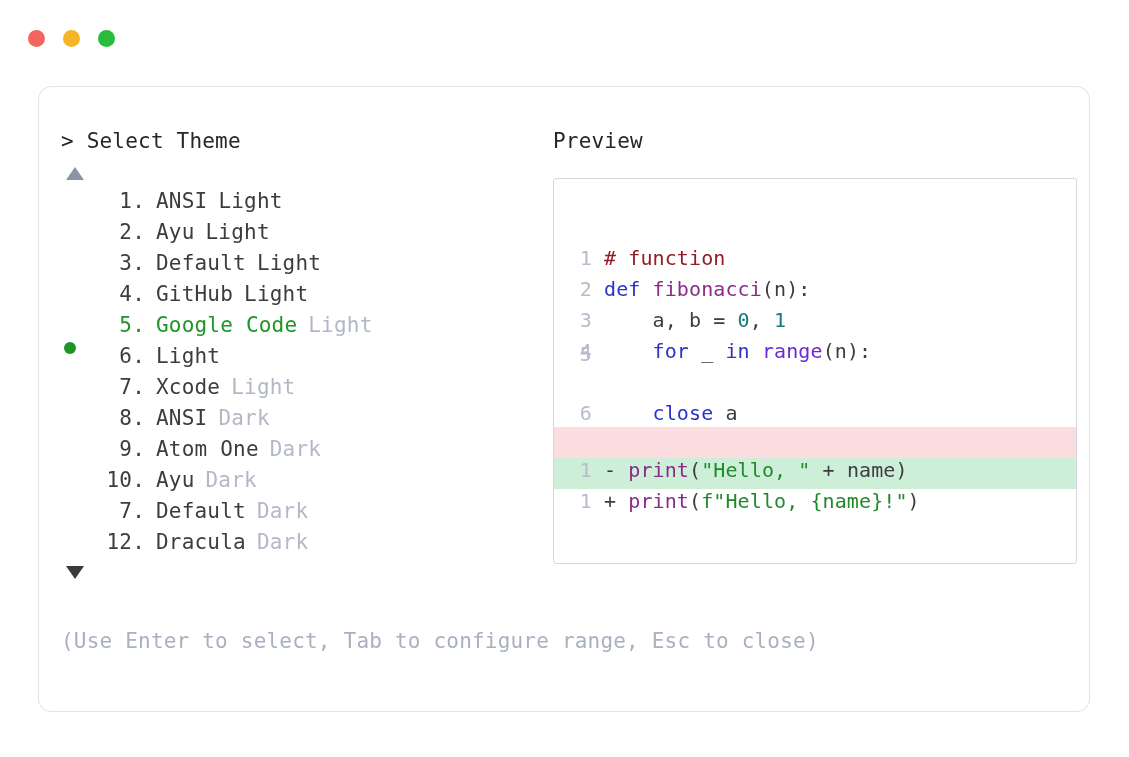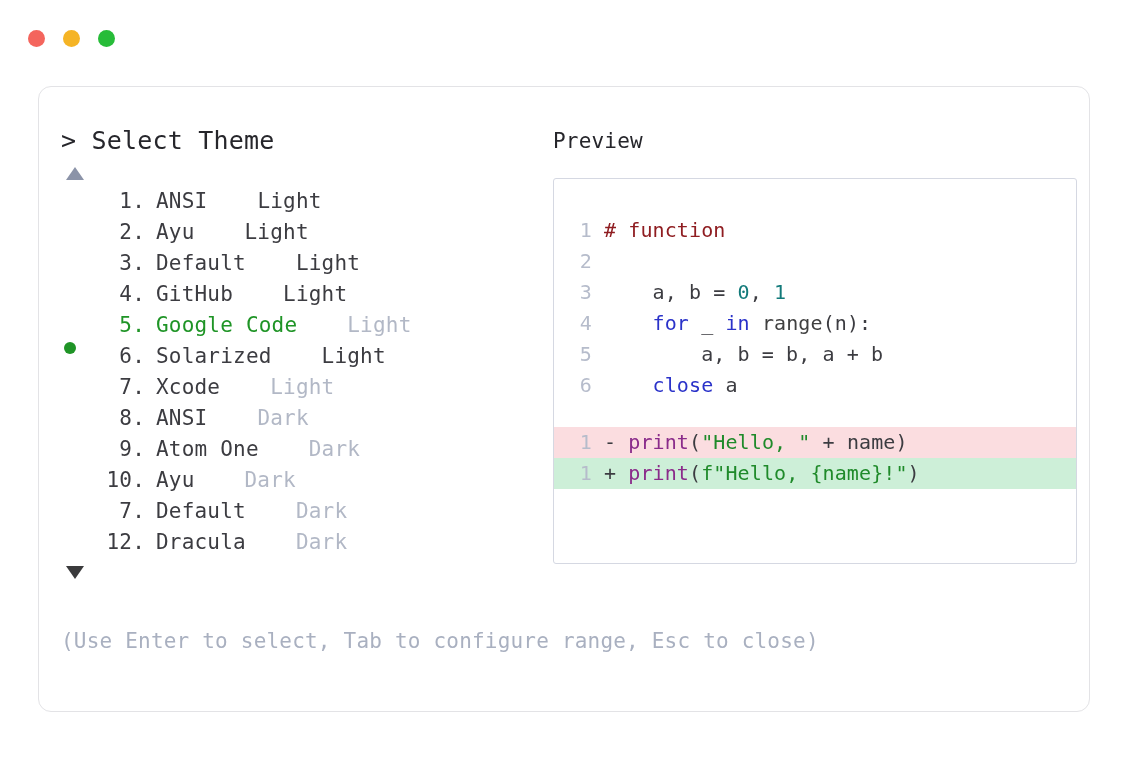--- a/index.html
+++ b/index.html
@@ -49,21 +49,21 @@
 
   
   .left-col {
     position: absolute;
     left: 22px;
     top: 40px;
     width: 470px;
   }
 
   .prompt-line {
-    font-size: 25px;
+    font-size: 21px;
     line-height: 28px;
     color: #26262b;
     letter-spacing: 0.2px;
     white-space: pre;
   }
 
   .scroll-arrow {
     width: 0; height: 0;
     margin-left: 5px;
   }
@@ -105,21 +105,21 @@
     border-radius: 50%;
     background: #1f9426;
   }
   .num-cell {
     width: 52px;
     flex: none;
     text-align: right;
     color: #3c3c41;
   }
   .name-cell { color: #3c3c41; padding-left: 11px; }
-  .variant-cell { padding-left: 11px; margin-left: 39px; }
+  .variant-cell { padding-left: 11px; }
   .variant-dim  { color: #b2b8c6; }
   .variant-dark { color: #3c3c41; }
 
   .theme-row.selected .num-cell,
   .theme-row.selected .name-cell { color: #1f9426; }
 
   .help-line {
     position: absolute;
     left: 22px;
     top: 540px;
@@ -166,34 +166,34 @@
     white-space: pre;
     letter-spacing: 0.1px;
     padding-left: 22px;
   }
   .ln {
     width: 16px;
     flex: none;
     text-align: right;
     color: #b6bccb;
   }
-  .code-text { padding-left: 12px; }
+  .code-text { padding-left: 12px; margin-top: 28px; }
 
   .blank-line { height: 26px; }
 
   .diff-line { padding-left: 22px; }
   .diff-del { background: #fbdde0; }
   .diff-add { background: #cdefd8; }
   .diff-sign { padding-left: 12px; }
 
   
   .tok-comment  { color: #8f1d21; }
   .tok-keyword  { color: #2a32c9; }
   .tok-func     { color: #8a2b8a; }
-  .tok-builtin  { color: #404040; }
+  .tok-builtin  { color: #6d28d9; }
   .tok-number   { color: #127a7a; }
   .tok-plain    { color: #3c3c41; }
   .tok-string   { color: #1f8a2a; }
   .tok-punct    { color: #3c3c41; }
 </style>
 </head>
 <body>
 
 <div class="titlebar">
   <div class="dot dot-close"></div>
@@ -208,43 +208,43 @@
       <div class="prompt-line">&gt; Select Theme</div>
 
       <div class="scroll-arrow arrow-up"></div>
 
       <div class="theme-list" id="theme-list">
           <div class="theme-row"><div class="bullet-cell"></div><div class="num-cell">1.</div><div class="name-cell">ANSI</div><div class="variant-cell variant-dark">Light</div></div>
           <div class="theme-row"><div class="bullet-cell"></div><div class="num-cell">2.</div><div class="name-cell">Ayu</div><div class="variant-cell variant-dark">Light</div></div>
           <div class="theme-row"><div class="bullet-cell"></div><div class="num-cell">3.</div><div class="name-cell">Default</div><div class="variant-cell variant-dark">Light</div></div>
           <div class="theme-row"><div class="bullet-cell"></div><div class="num-cell">4.</div><div class="name-cell">GitHub</div><div class="variant-cell variant-dark">Light</div></div>
           <div class="theme-row selected"><div class="bullet-cell"><div class="bullet"></div></div><div class="num-cell">5.</div><div class="name-cell">Google Code</div><div class="variant-cell variant-dim">Light</div></div>
-          <div class="theme-row"><div class="bullet-cell"></div><div class="num-cell">6.</div><div class="name-cell">Solarized</div><div class="variant-cell variant-dark">Light</div></div>
+          <div class="theme-row"><div class="bullet-cell"></div><div class="num-cell">6.</div><div class="variant-cell variant-dark">Light</div></div>
           <div class="theme-row"><div class="bullet-cell"></div><div class="num-cell">7.</div><div class="name-cell">Xcode</div><div class="variant-cell variant-dim">Light</div></div>
           <div class="theme-row"><div class="bullet-cell"></div><div class="num-cell">8.</div><div class="name-cell">ANSI</div><div class="variant-cell variant-dim">Dark</div></div>
           <div class="theme-row"><div class="bullet-cell"></div><div class="num-cell">9.</div><div class="name-cell">Atom One</div><div class="variant-cell variant-dim">Dark</div></div>
           <div class="theme-row"><div class="bullet-cell"></div><div class="num-cell">10.</div><div class="name-cell">Ayu</div><div class="variant-cell variant-dim">Dark</div></div>
           <div class="theme-row"><div class="bullet-cell"></div><div class="num-cell">7.</div><div class="name-cell">Default</div><div class="variant-cell variant-dim">Dark</div></div>
           <div class="theme-row"><div class="bullet-cell"></div><div class="num-cell">12.</div><div class="name-cell">Dracula</div><div class="variant-cell variant-dim">Dark</div></div>
         </div>
 
       <div class="scroll-arrow arrow-down"></div>
     </div>
 
     <div class="help-line">(Use Enter to select, Tab to configure range, Esc to close)</div>
 
     <div class="right-col">
       <div class="preview-label">Preview</div>
       <div class="preview-box">
         <div id="code-body">
             <div class="code-line"><div class="ln">1</div><div class="code-text"><span class="tok-comment"># function</span></div></div>
-            <div class="code-line"><div class="ln">2</div></div>
+            <div class="code-line"><div class="ln">2</div><div class="code-text"><span class="tok-keyword">def </span><span class="tok-func">fibonacci</span><span class="tok-punct">(n):</span></div></div>
             <div class="code-line"><div class="ln">3</div><div class="code-text"><span class="tok-plain">    a, b = </span><span class="tok-number">0</span><span class="tok-plain">, </span><span class="tok-number">1</span></div></div>
             <div class="code-line"><div class="ln">4</div><div class="code-text"><span class="tok-plain">    </span><span class="tok-keyword">for</span><span class="tok-plain"> _ </span><span class="tok-keyword">in</span><span class="tok-plain"> </span><span class="tok-builtin">range</span><span class="tok-punct">(n):</span></div></div>
-            <div class="code-line"><div class="ln">5</div><div class="code-text"><span class="tok-plain">        a, b = b, a + b</span></div></div>
+            <div class="code-line"><div class="ln">5</div></div>
             <div class="code-line"><div class="ln">6</div><div class="code-text"><span class="tok-plain">    </span><span class="tok-keyword">close</span><span class="tok-plain"> a</span></div></div>
             <div class="blank-line"></div>
             <div class="code-line diff-line diff-del"><div class="ln">1</div><div class="diff-sign tok-plain">- </div><div class="code-text" style="padding-left: 0px;"><span class="tok-func">print</span><span class="tok-punct">(</span><span class="tok-string">"Hello, "</span><span class="tok-plain"> + name)</span></div></div>
             <div class="code-line diff-line diff-add"><div class="ln">1</div><div class="diff-sign tok-plain">+ </div><div class="code-text" style="padding-left: 0px;"><span class="tok-func">print</span><span class="tok-punct">(</span><span class="tok-string">f"Hello, {name}!"</span><span class="tok-punct">)</span></div></div>
           </div>
       </div>
     </div>
 
   </div>
 </div>

